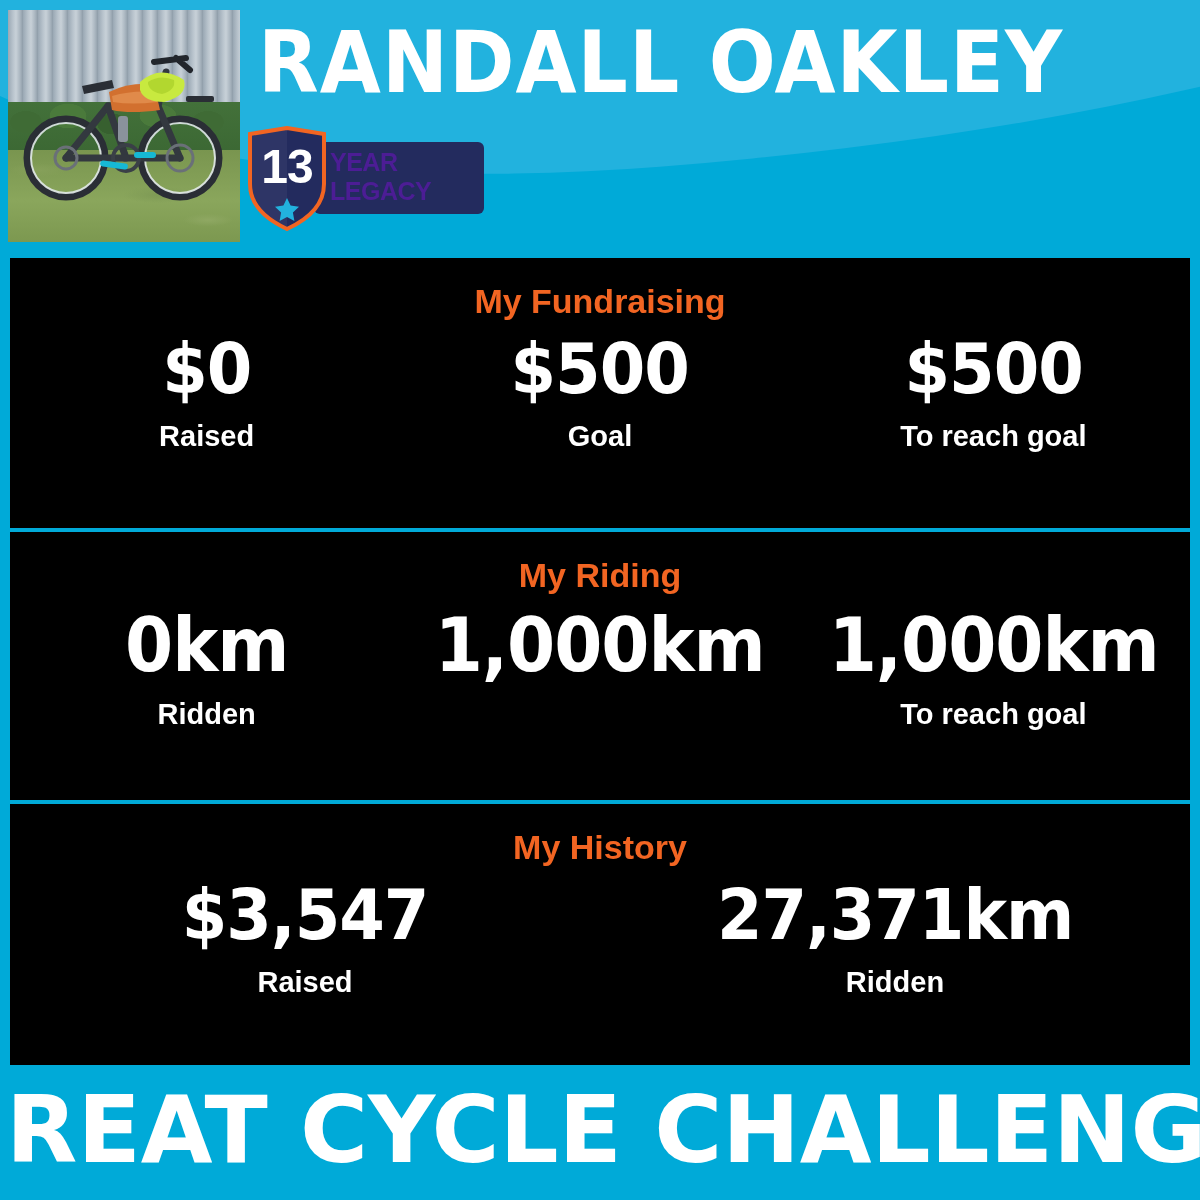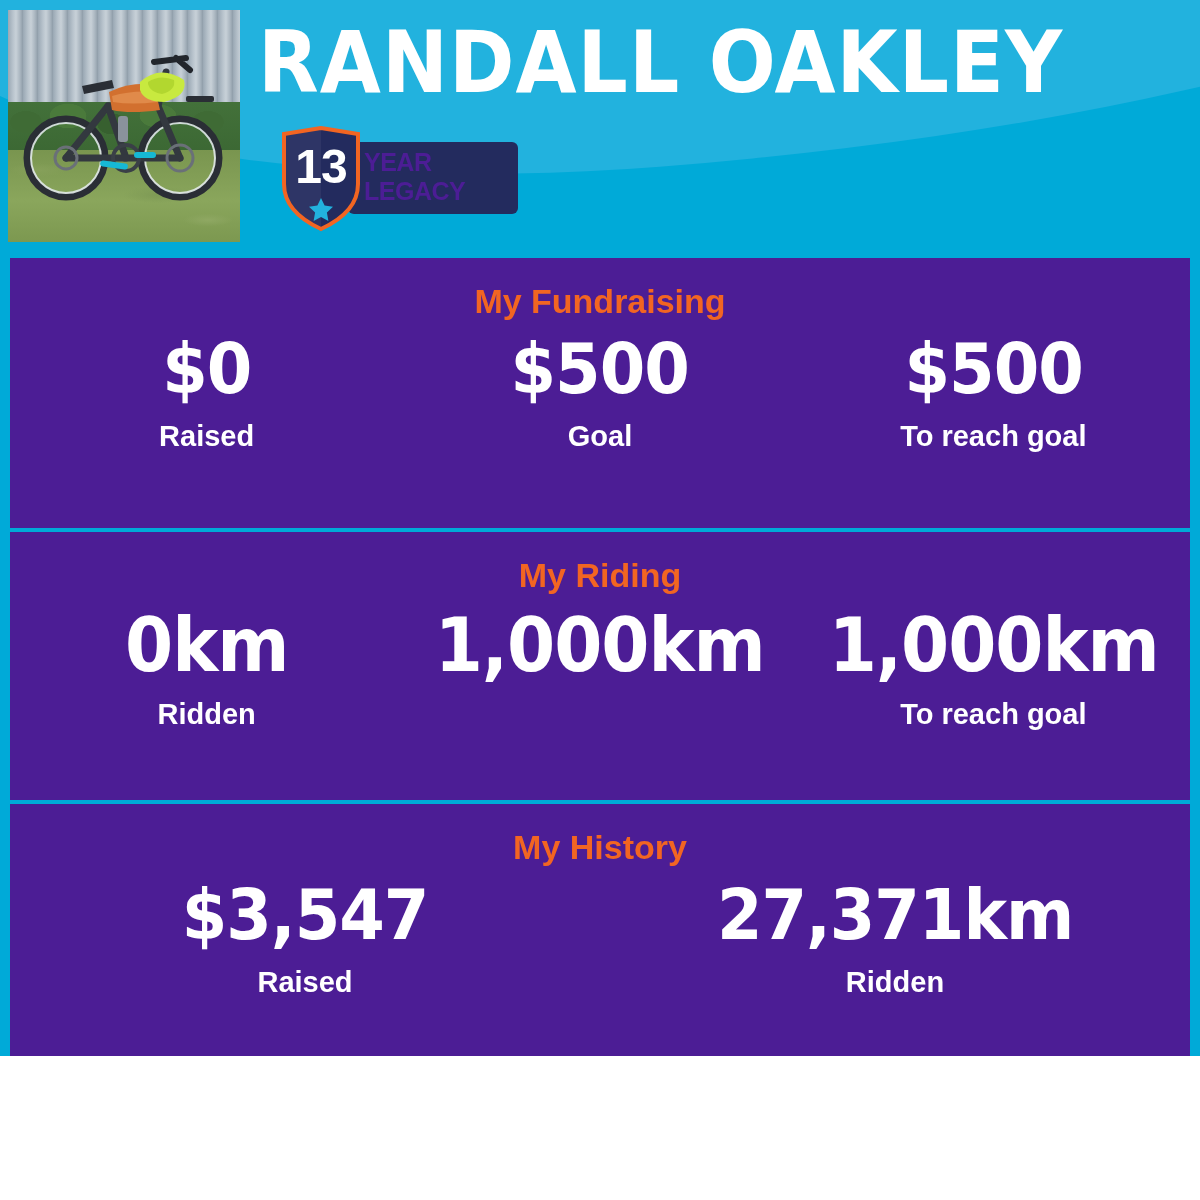--- a/index.html
+++ b/index.html
@@ -7,21 +7,21 @@
     padding: 0;
     background: #ffffff;
   }
   body {
     font-family: "Liberation Sans", sans-serif;
   }
 
   .poster {
     position: relative;
     width: 1200px;
-    height: 1056px;
+    height: 1200px;
     overflow: hidden;
     background: #00AAD8;
   }
 
   
   .header {
     position: absolute;
     left: 0; top: 0;
     width: 1200px;
     height: 258px;
@@ -96,21 +96,21 @@
     letter-spacing: 1px;
     text-transform: uppercase;
     transform: scaleX(1.02);
     transform-origin: left center;
     white-space: nowrap;
   }
 
   
   .badge {
     position: absolute;
-    left: 278px;
+    left: 244px;
     top: 126px;
     width: 240px;
     height: 106px;
   }
   .badge-plate {
     position: absolute;
     left: 70px;
     top: 16px;
     width: 170px;
     height: 72px;
@@ -146,21 +146,21 @@
     letter-spacing: -1px;
   }
 
   
   .panel {
     position: absolute;
     left: 10px;
     top: 258px;
     width: 1180px;
     height: 807px;
-    background: #4c1d95;
+    background: #000000;
   }
   .section {
     position: absolute;
     left: 0;
     width: 1180px;
   }
   .sec-fund    { top: 0px;   height: 270px; }
   .sec-riding  { top: 274px; height: 268px; border-radius: 17px; }
   .sec-history { top: 546px; height: 261px; padding-left: 16px; }
 

